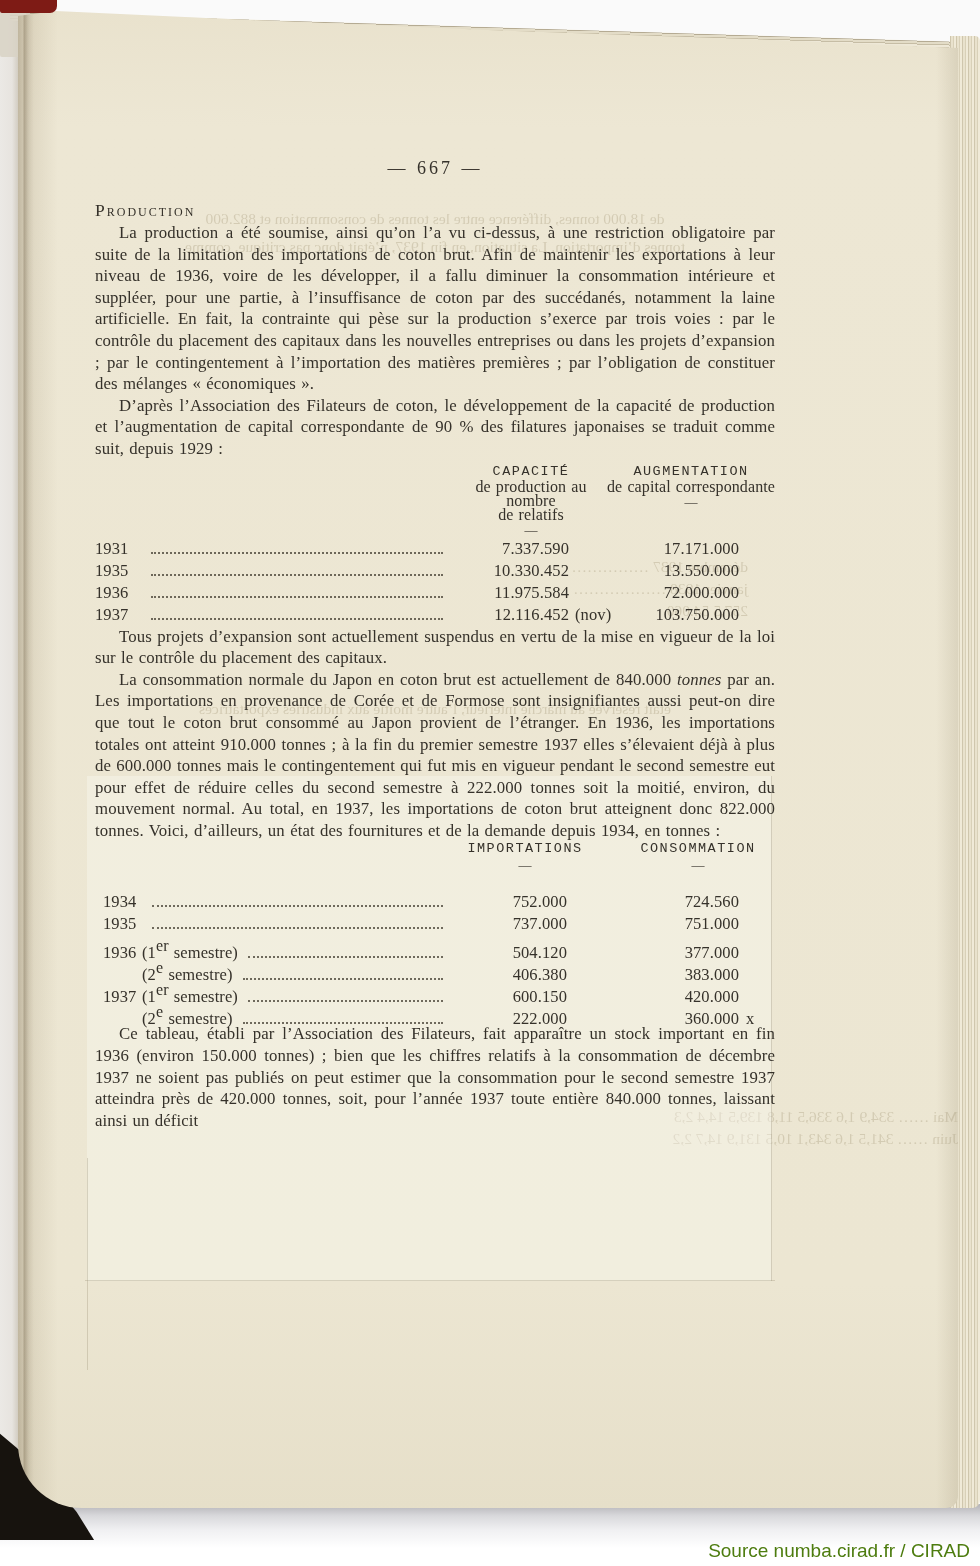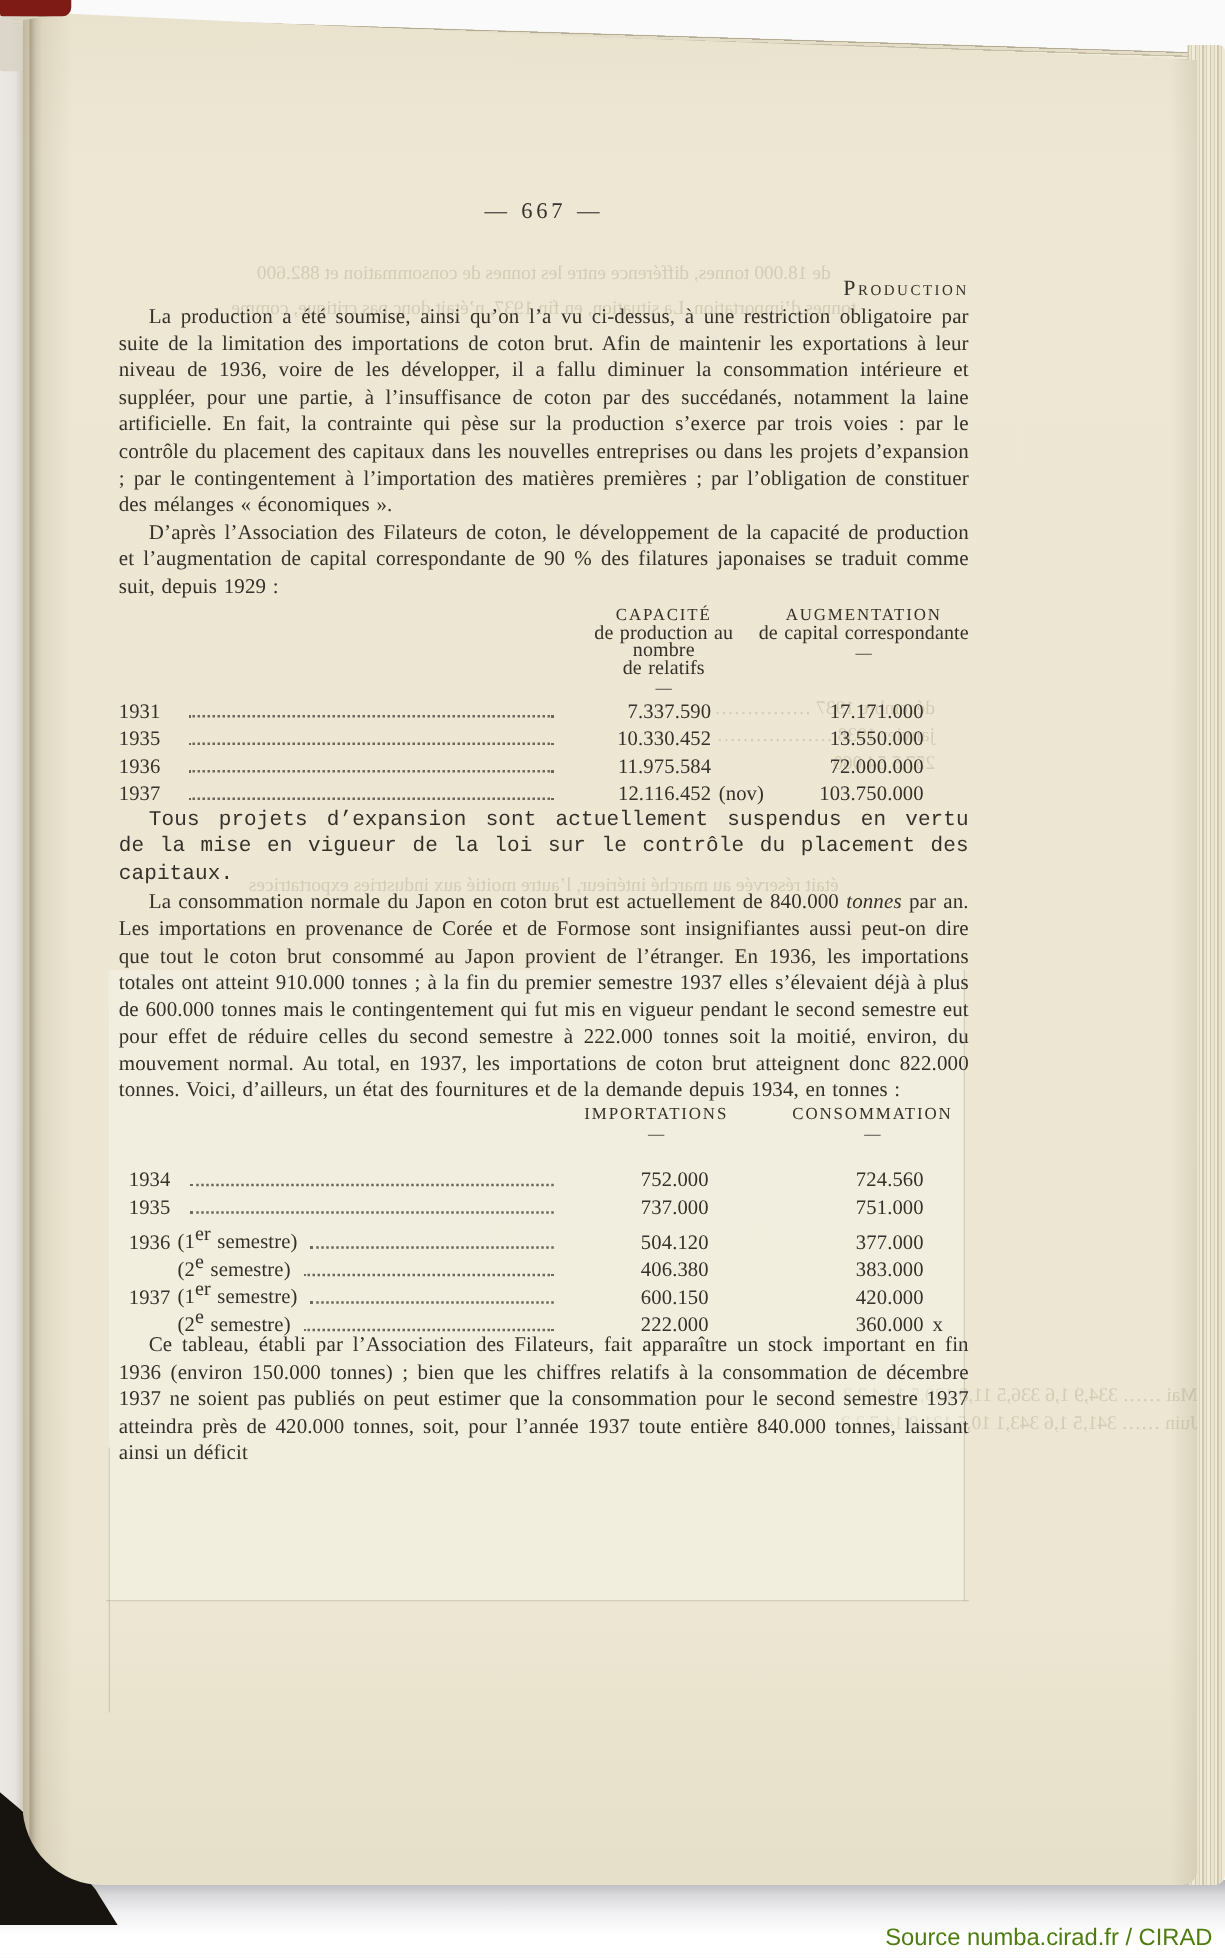--- a/index.html
+++ b/index.html
@@ -41,33 +41,33 @@
   
   .ghost{position:absolute;transform:scaleX(-1);color:#9b8e6d;opacity:.30;filter:blur(.5px);
     font-size:15.5px;line-height:22px;white-space:pre-line;pointer-events:none;}
   .overlay-strip{position:absolute;left:69px;top:768px;width:684px;height:505px;
     background:rgba(253,251,245,.35);border-right:1px solid rgba(130,118,90,.28);pointer-events:none;}
   .faint-line{position:absolute;background:rgba(130,118,90,.25);pointer-events:none;}
   
   .content{position:absolute;left:77px;top:150px;width:680px;font-size:16.8px;line-height:21.6px;
     letter-spacing:.1px;word-spacing:1px;}
   .pageno{text-align:center;font-size:18px;letter-spacing:3px;height:22px;}
-  .title{text-align:right;font-variant:small-caps;font-size:17.5px;letter-spacing:2px;
-    margin-top:40px;height:22px;}
+  .title{text-align:left;font-variant:small-caps;font-size:17.5px;letter-spacing:2px;
+    margin-top:20px;height:22px;}
   p.para{margin:0;text-align:justify;text-indent:24px;}
   .p1{margin-top:14px;}
   .p2{margin-top:2px;}
-  .p3{margin-top:3px;font-family:Liberation Mono, monospace;}
+  .p3{margin-top:3px;}
   .p4{margin-top:7px;}
   .p5{margin-top:0;}
   
   .t-head{position:relative;margin-top:4px;height:66px;}
   .t-head.t2{margin-top:0;height:44px;}
   .h-block{position:absolute;text-align:center;color:#35312a;}
-  .h-main{font-size:13.5px;letter-spacing:1.5px;line-height:16px;}
+  .h-main{font-size:13.5px;letter-spacing:1.5px;line-height:16px;font-family:Liberation Mono, monospace;}
   .h-sub{font-size:16px;line-height:14px;}
   .h-dash{font-size:13px;line-height:15px;}
   .t-rows{margin-top:8px;}
   .t-rows.t2{margin-top:6px;}
   .t-row{display:flex;align-items:baseline;height:22px;font-size:16.5px;}
   .ty{width:50px;flex:none;}
   .t2 .ty{width:47px;padding-left:8px;box-sizing:border-box;}
   .tsem{flex:none;padding-right:4px;}
   .tsem sup{font-size:16px;}
   .tdots{flex:1;border-bottom:2px dotted rgba(60,54,42,.72);height:14px;margin:0 4px 3px 6px;}

